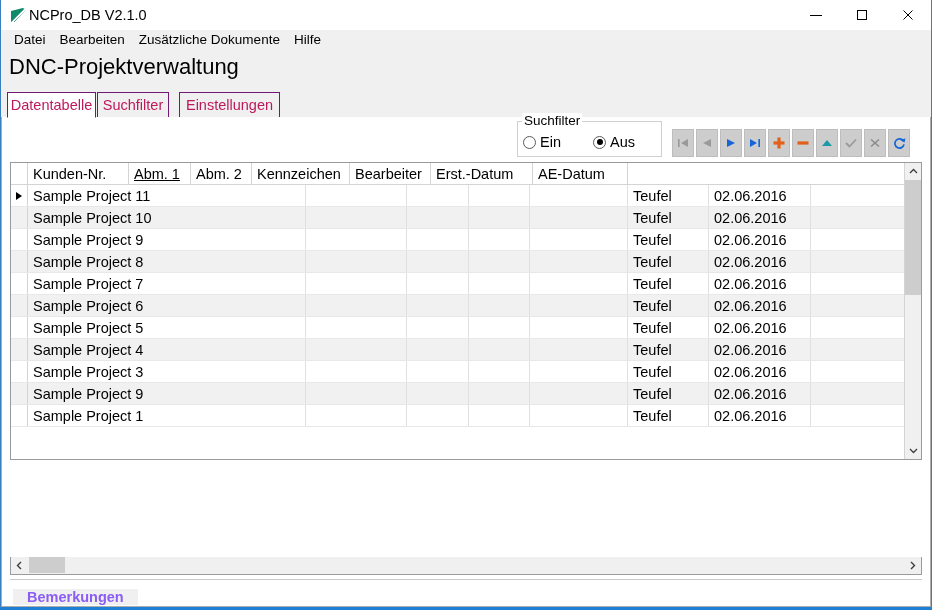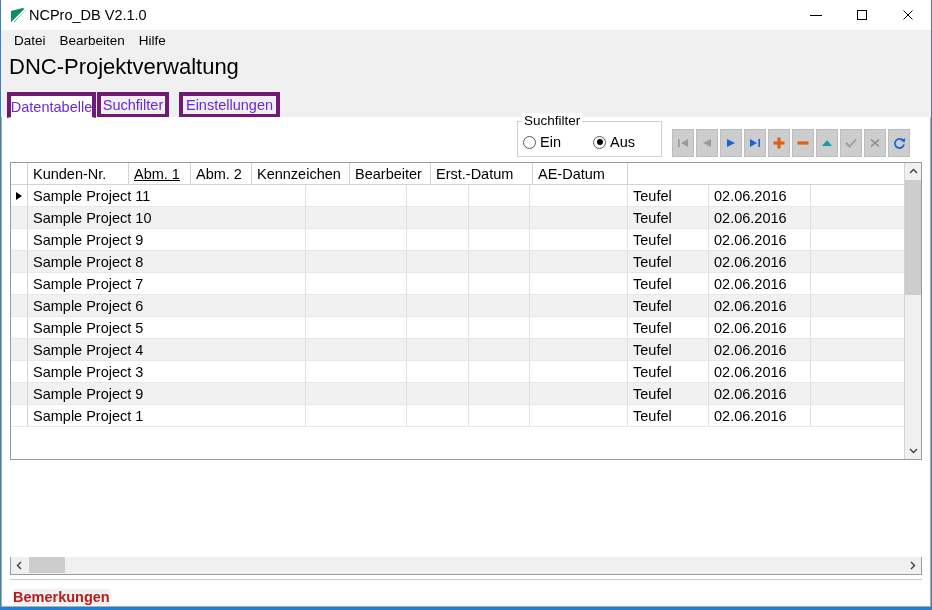--- a/index.html
+++ b/index.html
@@ -70,21 +70,21 @@
   .wc svg { display: block; }
 
   
   .menubar {
     position: absolute;
     left: 0; top: 30px;
     width: 930px;
     height: 20px;
     background: #f0f0f0;
     display: flex;
-    align-items: center;
+    align-items: flex-start;
     padding-left: 6px;
     box-sizing: border-box;
   }
   .menuitem {
     font-size: 13.5px;
     color: #000;
     padding: 2px 7px;
     white-space: nowrap;
   }
 
@@ -112,24 +112,24 @@
     height: 26px;
     background: #f0f0f0;
     border-bottom: 1px solid #acacac;
     box-sizing: border-box;
   }
   .tab {
     position: absolute;
     top: 0;
     height: 26px;
     box-sizing: border-box;
-    border: 4px solid #701a75;
+    border: 1px solid #701a75;
     background: #f0f0f0;
     font-size: 14.5px;
-    color: #6d28d9;
+    color: #be185d;
     display: flex;
     align-items: center;
     justify-content: center;
     padding: 0 9px;
     white-space: nowrap;
   }
   .tab.active {
     background: #ffffff;
     border-bottom: 1px solid #ffffff;
     z-index: 3;
@@ -327,23 +327,23 @@
     left: 8px;
     width: 912px;
     height: 1px;
     background: #c8c8c8;
   }
   .bem-label {
     position: absolute;
     left: 11px; top: 472px;
     font-size: 14.5px;
     font-weight: bold;
-    color: #b91c1c;
-    background: #f0f0f0;
-    padding: 0 0;
+    color: #8b5cf6;
+    background: #f0f0f0;
+    padding: 0 14px;
     white-space: nowrap;
   }
 </style>
 </head>
 <body>
 
 <div id="app">
 
   <div class="titlebar">
     <div class="app-icon">
@@ -366,20 +366,21 @@
             <line x1="2.5" y1="2.5" x2="11.5" y2="11.5" stroke="#000" stroke-width="1"></line>
             <line x1="11.5" y1="2.5" x2="2.5" y2="11.5" stroke="#000" stroke-width="1"></line>
           </svg>
       </div>
     </div>
   </div>
 
   <div class="menubar">
     <div class="menuitem">Datei</div>
     <div class="menuitem">Bearbeiten</div>
+    <div class="menuitem">Zusätzliche Dokumente</div>
     <div class="menuitem">Hilfe</div>
   </div>
 
   <div class="headerband">
     <div class="page-title">DNC-Projektverwaltung</div>
   </div>
 
   <div class="tabstrip">
     <div class="tab active" style="left:6px; width:89px;">
       <span>Datentabelle</span>

